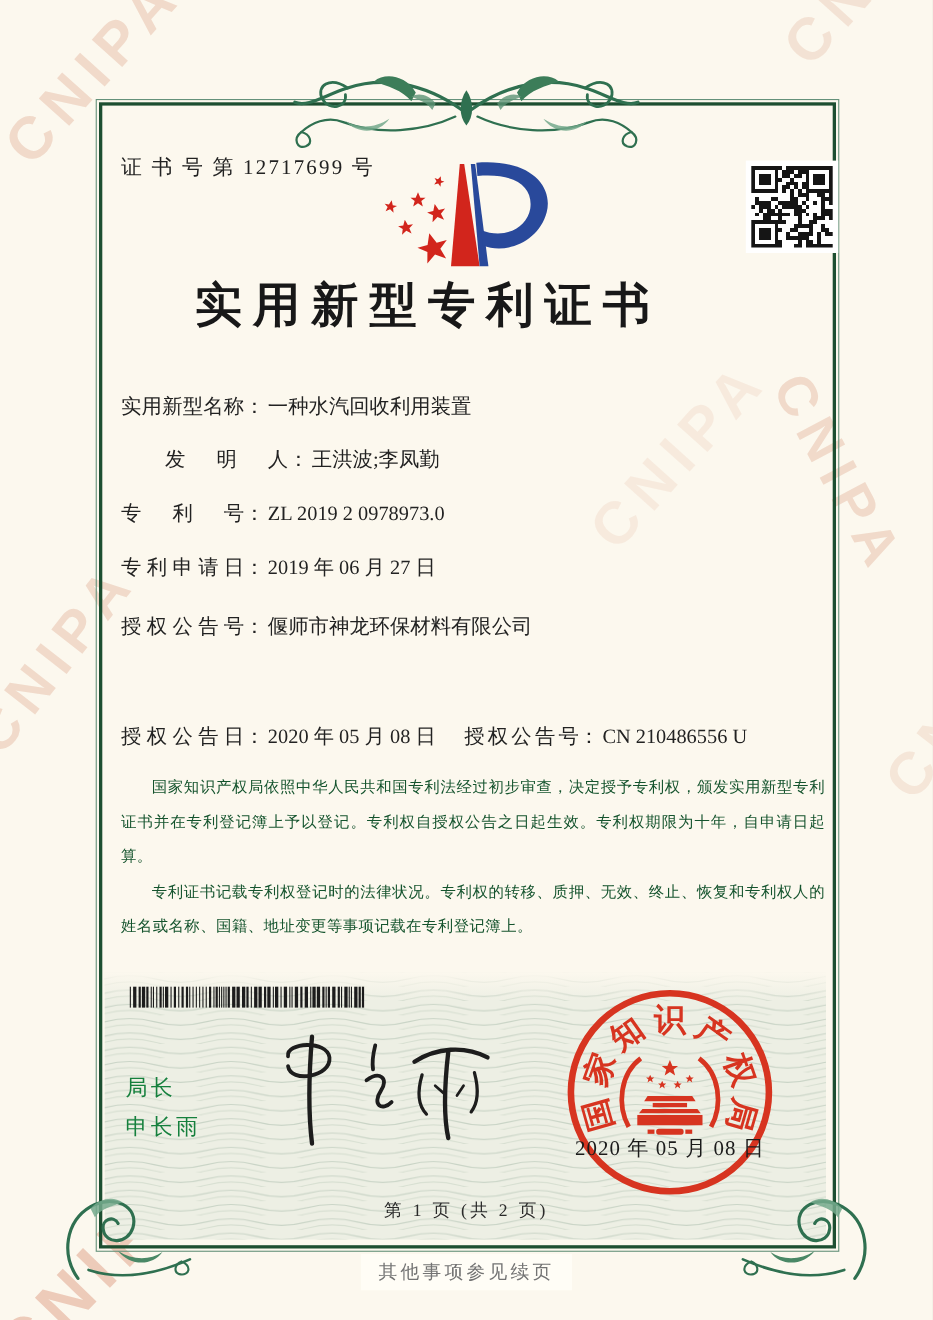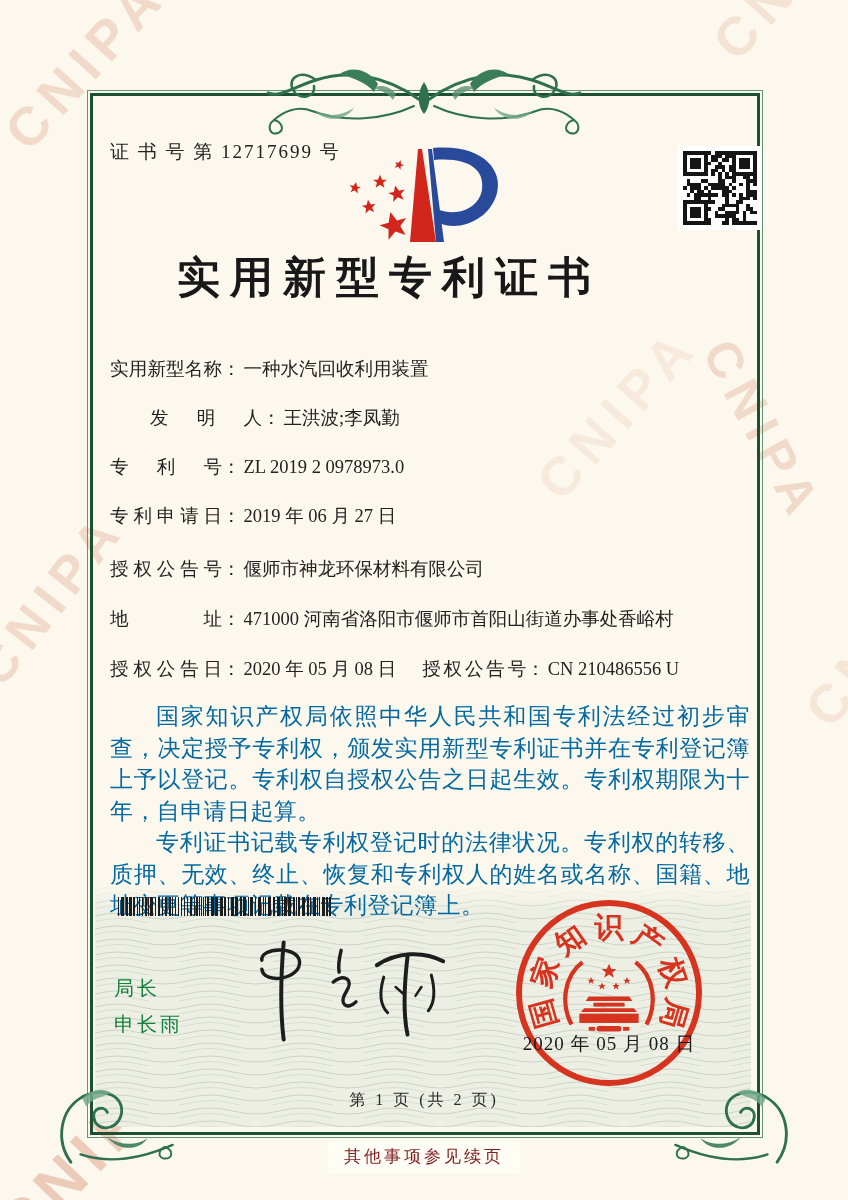--- a/index.html
+++ b/index.html
@@ -21,34 +21,34 @@
   .cert-no{left:110px;top:139px;font-size:19px;letter-spacing:2px;color:#222;}
   .logo{left:333px;top:136px;width:188px;height:122px;}
   .qr{left:678px;top:146px;width:84px;height:84px;background:#fff;padding:5px;box-sizing:border-box;}
   .qr svg{display:block;width:100%;height:100%;fill:#151515;shape-rendering:crispEdges;}
   .title{left:0;top:249px;width:768px;text-align:center;font-size:43px;font-weight:700;
          color:#181818;letter-spacing:10px;text-indent:10px;}
   .frow{left:110px;width:648px;font-size:18.5px;color:#222;white-space:nowrap;}
   .f-label{display:inline-block;width:112px;text-align:justify;text-align-last:justify;}
   .f-label2{display:inline-block;width:104px;text-align:justify;text-align-last:justify;margin-left:26px;}
   .f-value{margin-left:3px;}
-  .body-text{left:110px;top:701px;width:640px;font-size:23px;line-height:31.5px;
-             color:#0369a1;text-align:justify;}
+  .body-text{left:110px;top:701px;width:640px;font-size:14px;line-height:31.5px;
+             color:#14532d;text-align:justify;}
   .body-text p{margin:0;text-indent:2em;letter-spacing:0.4px;}
   .barcode{left:118px;top:897px;width:220px;height:19px;display:flex;align-items:stretch;}
   .officer{left:114px;font-size:20px;color:#15803d;letter-spacing:3px;text-align:right;}
   .sig{left:246px;top:934px;width:218px;height:110px;}
   .seal{left:512px;top:896px;width:194px;height:194px;}
   .seal-date{left:512px;top:1031px;width:194px;text-align:center;font-size:19px;
              color:#1b1b1b;letter-spacing:1px;}
   .page-ind{left:0;top:1090px;width:848px;text-align:center;font-size:16px;
             color:#2a2a2a;letter-spacing:3px;}
   .cont-note{left:0;top:1140px;width:848px;text-align:center;}
   .cont-note span{display:inline-block;background:#fffdf6;padding:5px 16px;font-size:17px;
-                  color:#7f1d1d;letter-spacing:3px;}
+                  color:#737373;letter-spacing:3px;}
   .orn-top{left:264px;top:56px;width:320px;height:96px;}
   .orn-bl{left:52px;top:1070px;width:128px;height:96px;}
   .orn-br{left:668px;top:1070px;width:128px;height:96px;transform:scaleX(-1);}
   svg{display:block;}
 </style>
 </head>
 <body>
 
 <div class="page">
 
@@ -393,23 +393,20 @@
   </div>
   <div class="content frow" style="top:454px;">
     <span class="f-label">专利号</span><span>：</span><span class="f-value">ZL 2019 2 0978973.0</span>
   </div>
   <div class="content frow" style="top:503px;">
     <span class="f-label">专利申请日</span><span>：</span><span class="f-value">2019 年 06 月 27 日</span>
   </div>
   <div class="content frow" style="top:556px;">
     <span class="f-label">授权公告号</span><span>：</span><span class="f-value">偃师市神龙环保材料有限公司</span>
   </div>
-  <div class="content frow" style="top:606px;">
-    <span class="f-label">地址</span><span>：</span><span class="f-value">471000 河南省洛阳市偃师市首阳山街道办事处香峪村</span>
-  </div>
   <div class="content frow" style="top:656px;">
     <span class="f-label">授权公告日</span><span>：</span><span class="f-value">2020 年 05 月 08 日</span><span class="f-label2">授权公告号</span><span>：</span><span class="f-value">CN 210486556 U</span>
   </div>
 
   <div class="content body-text">
     <p>国家知识产权局依照中华人民共和国专利法经过初步审查，决定授予专利权，颁发实用新型专利证书并在专利登记簿上予以登记。专利权自授权公告之日起生效。专利权期限为十年，自申请日起算。</p>
     <p>专利证书记载专利权登记时的法律状况。专利权的转移、质押、无效、终止、恢复和专利权人的姓名或名称、国籍、地址变更等事项记载在专利登记簿上。</p>
   </div>
 
   <div class="content barcode">

